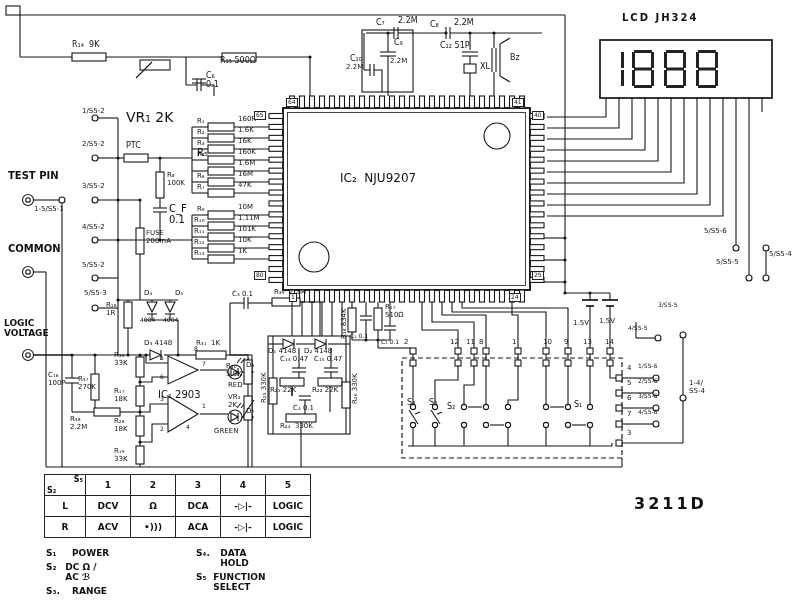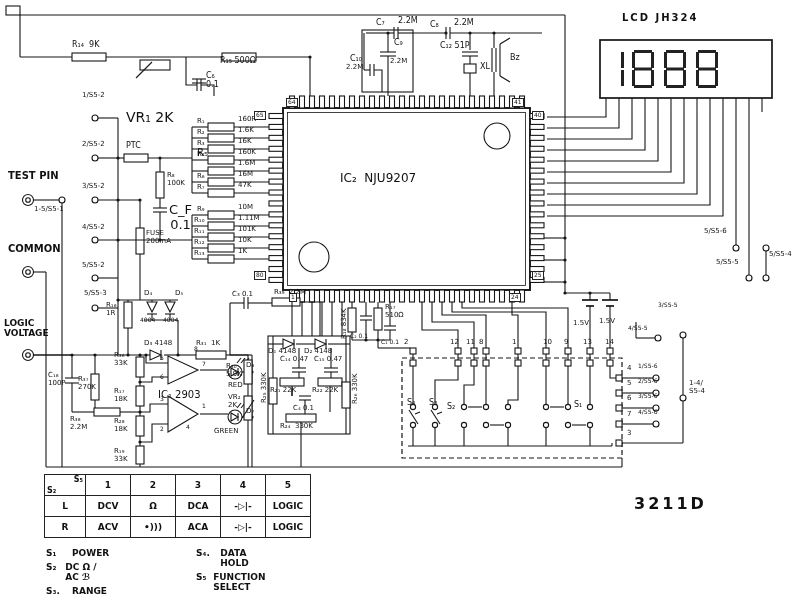--- a/index.html
+++ b/index.html
@@ -571,27 +571,27 @@
       <div class="lb" style="left: 398px; top: 17px; font-size: 8px;">2.2M</div>
       <div class="lb" style="left: 430px; top: 21px; font-size: 8px;">C₈</div>
       <div class="lb" style="left: 454px; top: 19px; font-size: 8px;">2.2M</div>
       <div class="lb" style="left: 394px; top: 39px; font-size: 8px;">C₉</div>
       <div class="lb" style="left: 390px; top: 58px; font-size: 7px;">2.2M</div>
       <div class="lb" style="left: 350px; top: 55px; font-size: 8px;">C₁₀</div>
       <div class="lb" style="left: 346px; top: 64px; font-size: 7px;">2.2M</div>
       <div class="lb" style="left: 440px; top: 42px; font-size: 8px;">C₁₂ 51P</div>
       <div class="lb" style="left: 480px; top: 63px; font-size: 8px;">XL</div>
       <div class="lb" style="left: 510px; top: 54px; font-size: 8px;">Bz</div>
-      <div class="lb" style="left: 82px; top: 92px; font-size: 7px;">1/S5-2</div>
+      <div class="lb" style="left: 82px; top: 108px; font-size: 7px;">1/S5-2</div>
       <div class="lb" style="left: 82px; top: 141px; font-size: 7px;">2/S5-2</div>
       <div class="lb" style="left: 126px; top: 142px; font-size: 8px;">PTC</div>
       <div class="lb" style="left: 82px; top: 183px; font-size: 7px;">3/S5-2</div>
       <div class="lb" style="left: 167px; top: 172px; font-size: 7px;">R₈
 100K</div>
-      <div class="lb" style="left: 169px; top: 203px; font-size: 13px; text-align: center;">C_F
+      <div class="lb" style="left: 169px; top: 203px; font-size: 10px;">C_F
 0.1</div>
       <div class="lb" style="left: 82px; top: 224px; font-size: 7px;">4/S5-2</div>
       <div class="lb" style="left: 146px; top: 230px; font-size: 7px;">FUSE
 200mA</div>
       <div class="lb" style="left: 82px; top: 262px; font-size: 7px;">5/S5-2</div>
       <div class="lb" style="left: 8px; top: 170px; font-size: 10px; font-weight: bold;">TEST PIN</div>
       <div class="lb" style="left: 34px; top: 206px; font-size: 7px;">1-5/S5-1</div>
       <div class="lb" style="left: 8px; top: 243px; font-size: 10px; font-weight: bold;">COMMON</div>
       <div class="lb" style="left: 84px; top: 290px; font-size: 7px;">5/S5-3</div>
       <div class="lb" style="left: 106px; top: 302px; font-size: 7px;">R₁₆

